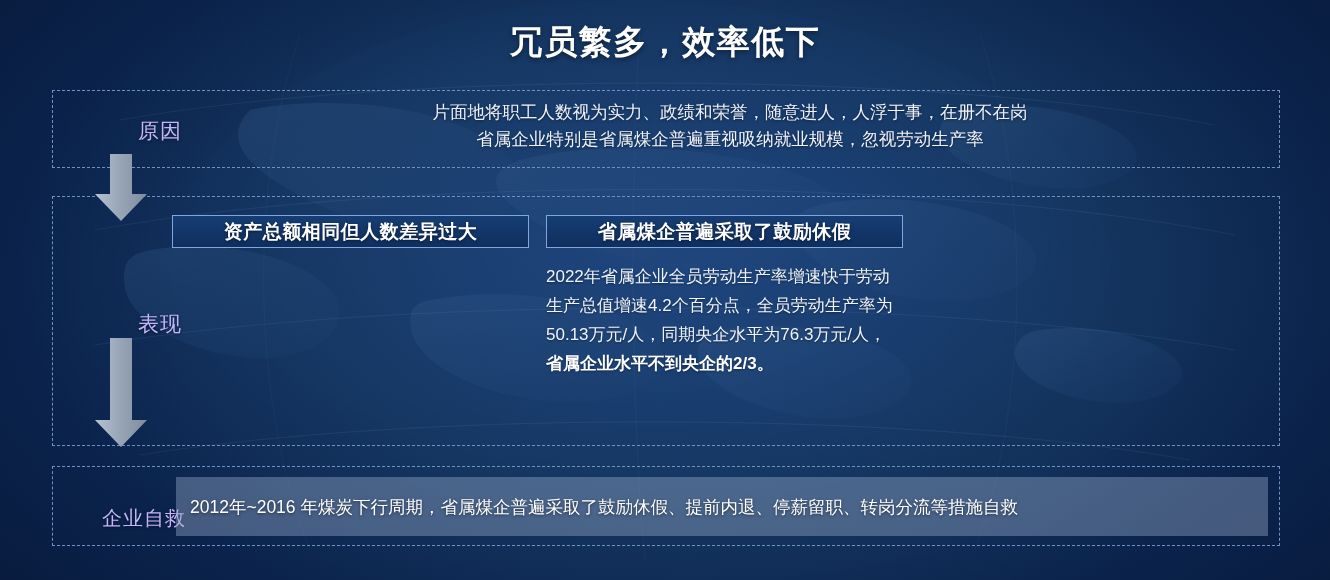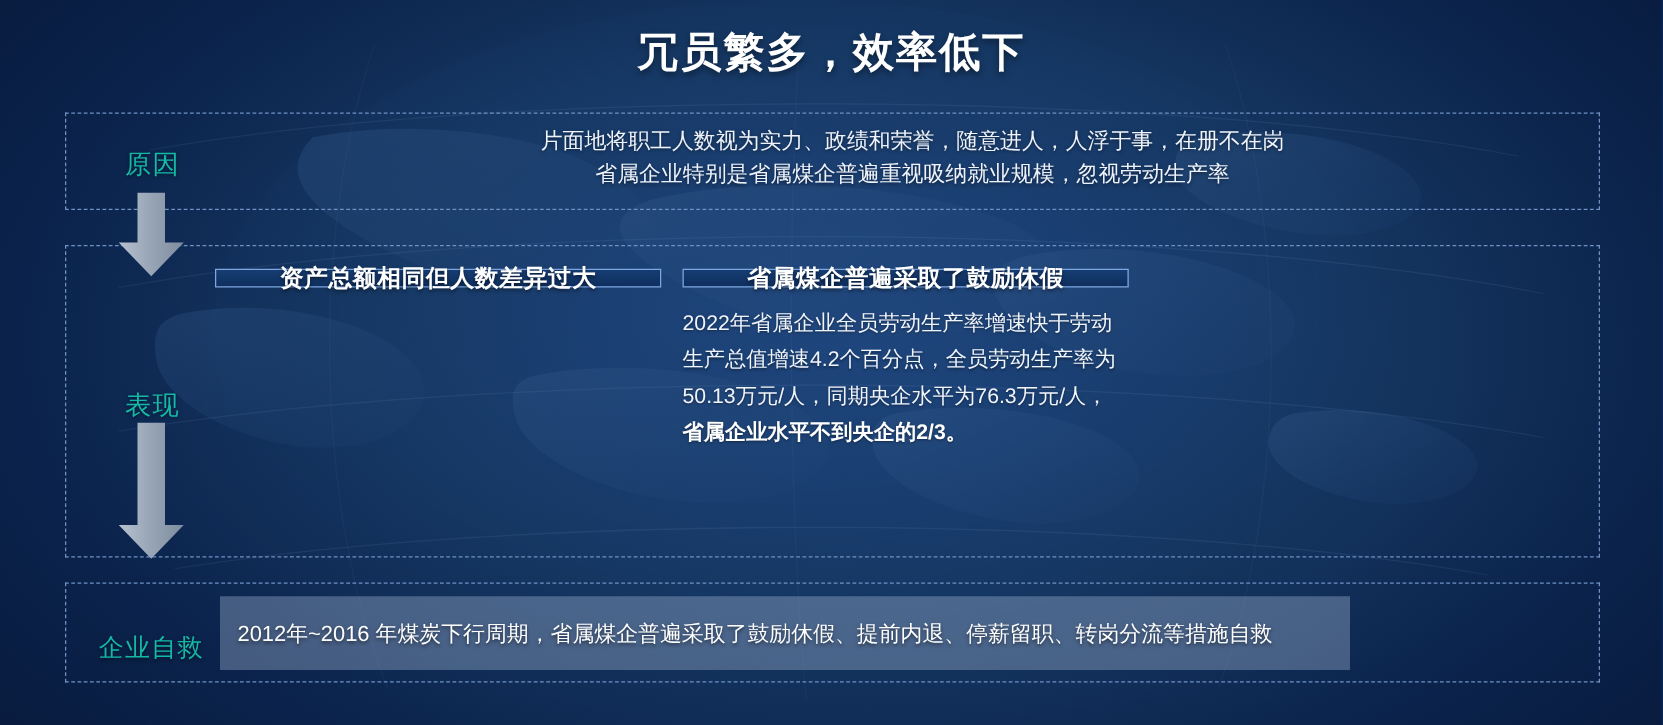--- a/index.html
+++ b/index.html
@@ -46,22 +46,22 @@
     border:1.5px dashed #6f91c4;
   }
   #panel-cause{ left:52px; top:90px; width:1228px; height:78px; }
   #panel-manifest{ left:52px; top:196px; width:1228px; height:250px; }
   #panel-selfhelp{ left:52px; top:466px; width:1228px; height:80px; }
 
   
   .row-label{
     position:absolute;
     font-size:21px;
-    color:#14b8a6;
-    text-align:center;
+    color:#c4b5fd;
+    text-align:right;
     width:120px;
     letter-spacing:1px;
     text-shadow:0 1px 3px rgba(0,0,0,.5);
   }
   #label-cause{ left:62px; top:117px; }
   #label-manifest{ left:62px; top:310px; }
   #label-selfhelp{ left:56px; top:505px; font-size:20px; width:130px; }
 
   
   .arrow{ position:absolute; z-index:4; }
@@ -78,21 +78,21 @@
     text-shadow:0 1px 3px rgba(0,0,0,.45);
   }
 
   
   .col{ position:absolute; top:215px; width:357px; }
   #col-1{ left:172px; }
   #col-2{ left:546px; }
   #col-3{ left:914px; }
 
   .col-header{
-    height:15px;
+    height:33px;
     border:1.5px solid #7ea6e0;
     background:linear-gradient(180deg,#163d73 0%,#0f2f5e 100%);
     display:flex; align-items:center; justify-content:center;
     font-size:19px; font-weight:bold;
     color:#ffffff;
     letter-spacing:.5px;
     text-shadow:0 1px 3px rgba(0,0,0,.5);
   }
   .col-body{
     margin-top:14px;
@@ -100,21 +100,21 @@
     line-height:29px;
     color:#f0f4fb;
     text-shadow:0 1px 2px rgba(0,0,0,.4);
   }
   .col-body p{ margin:0; }
   .col-body p + p{ margin-top:9px; }
   .b{ font-weight:bold; color:#ffffff; }
 
   
   #selfhelp-box{
-    position:absolute; left:176px; top:477px; width:904px; height:59px;
+    position:absolute; left:176px; top:477px; width:1092px; height:59px;
     background:rgba(150,170,200,.42);
     display:flex; align-items:center;
   }
   #selfhelp-text{
     padding-left:14px;
     font-size:17.5px;
     color:#ffffff;
     line-height:24px;
     text-shadow:0 1px 3px rgba(0,0,0,.5);
   }

